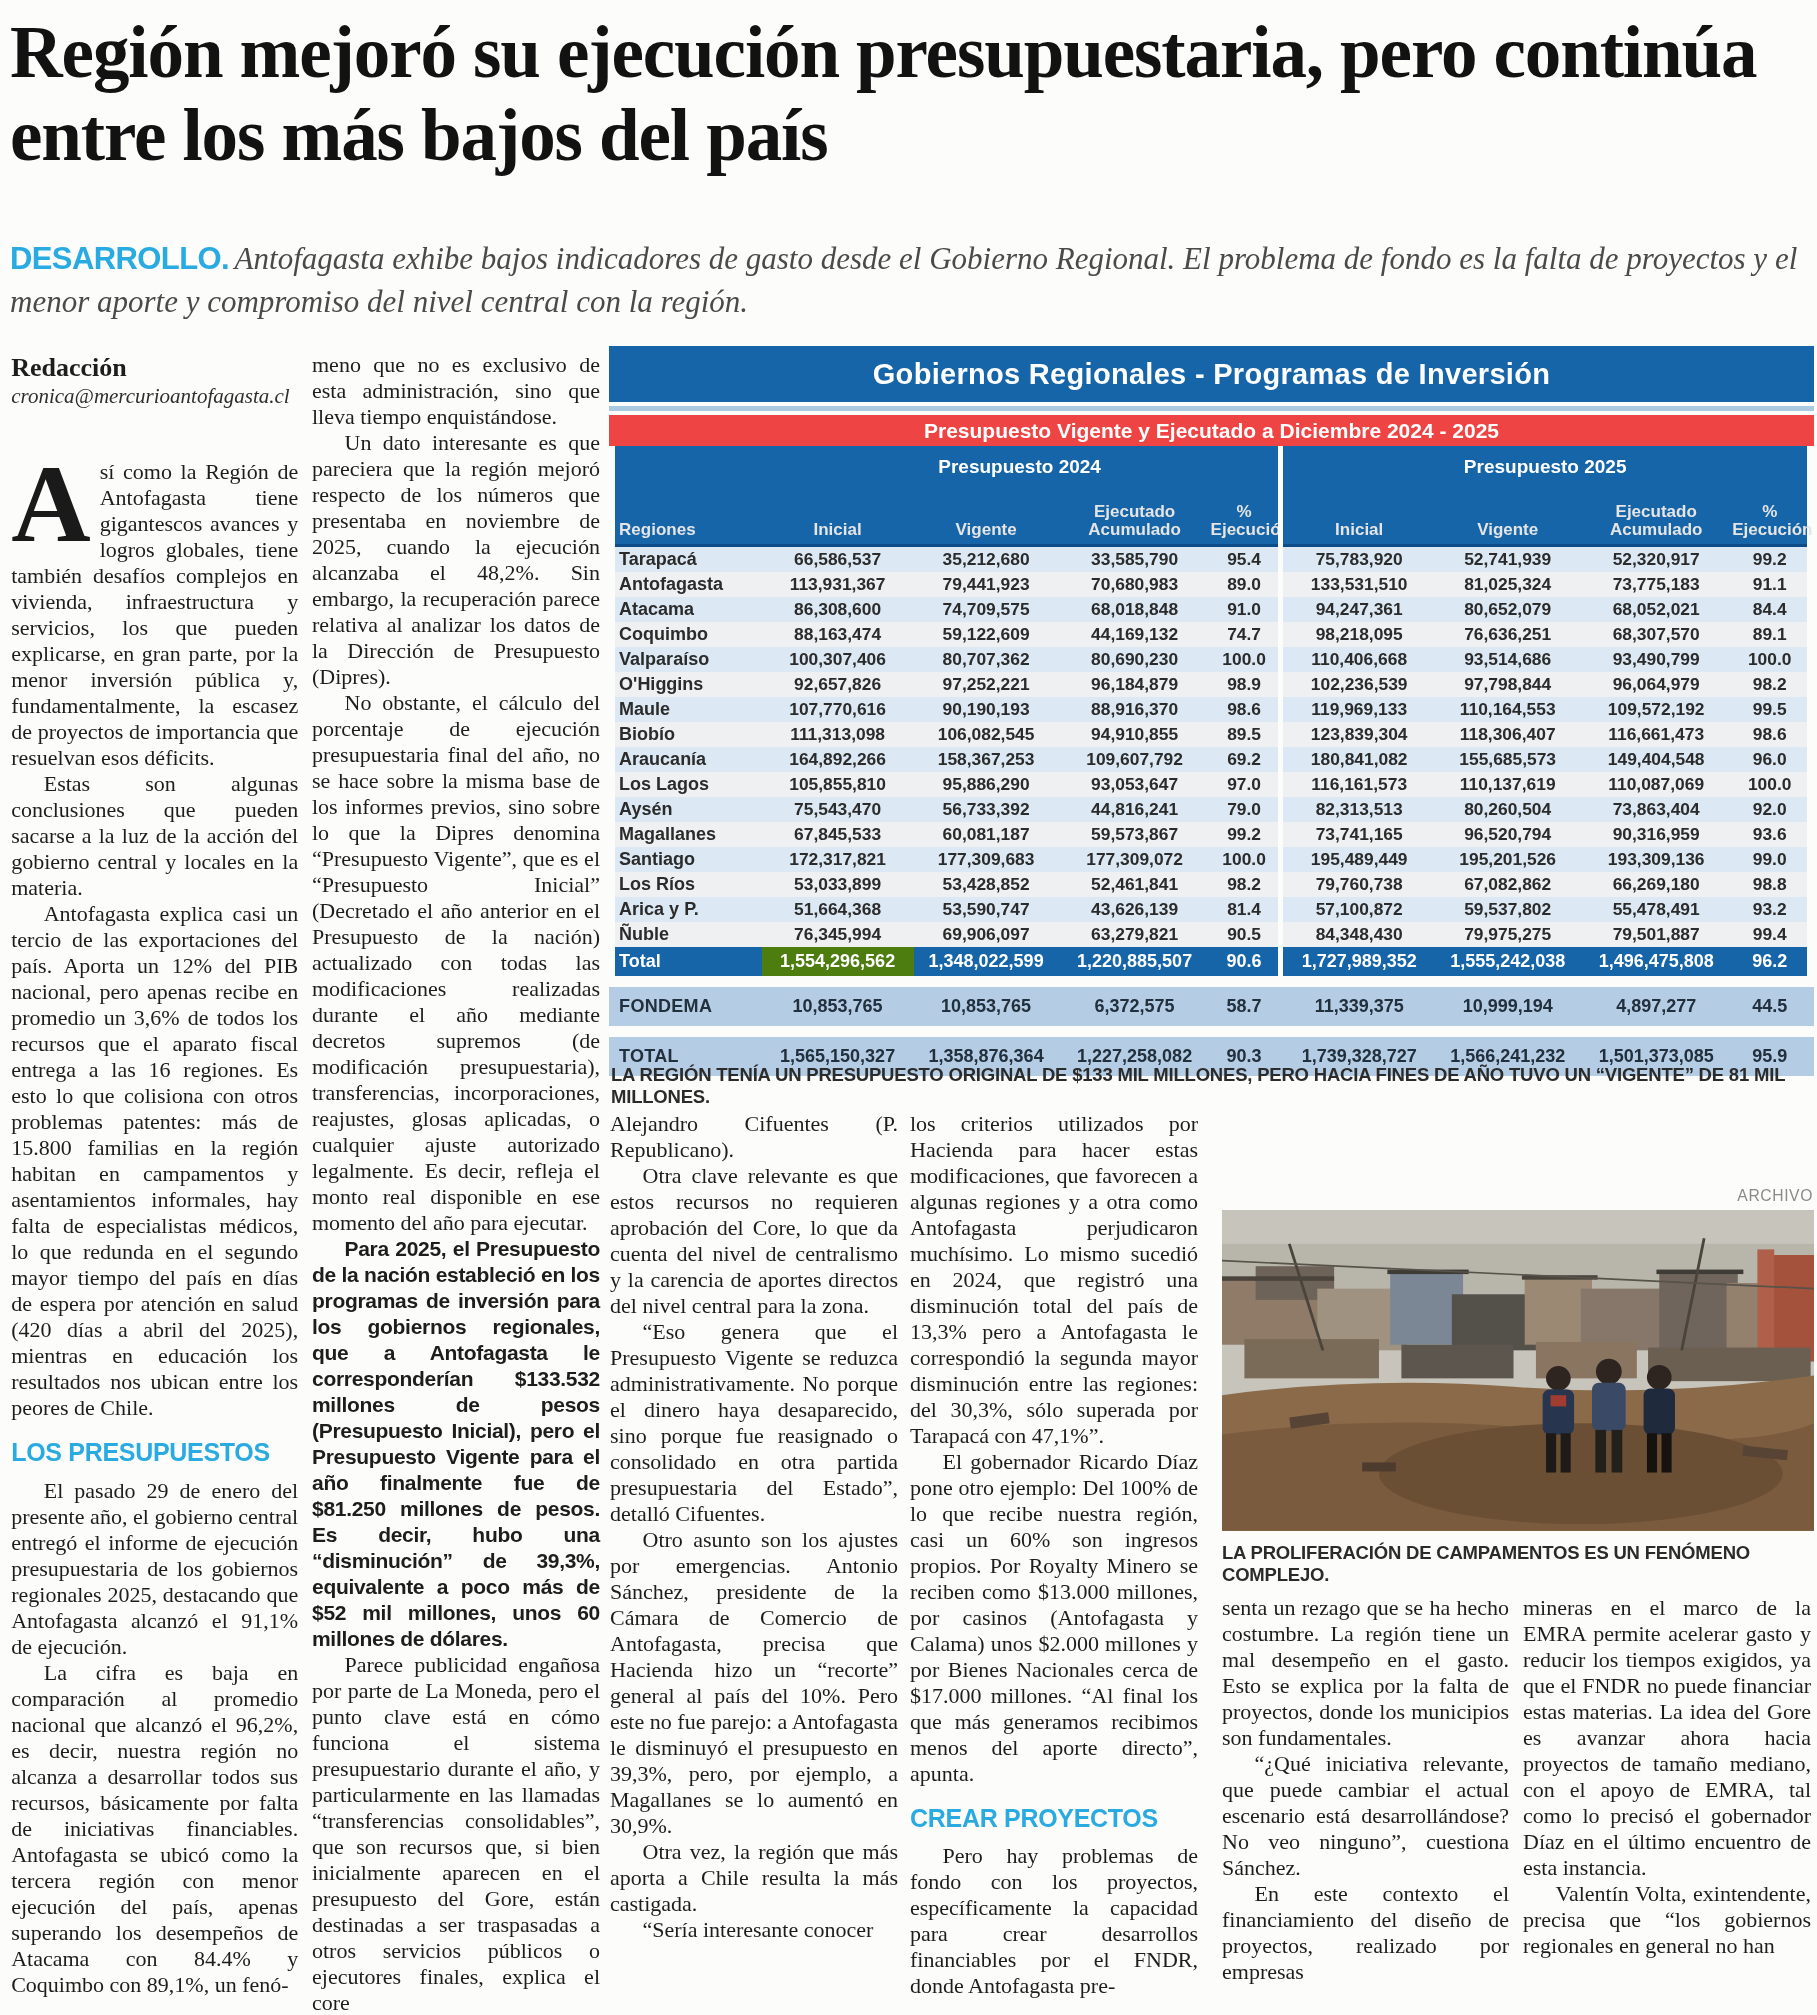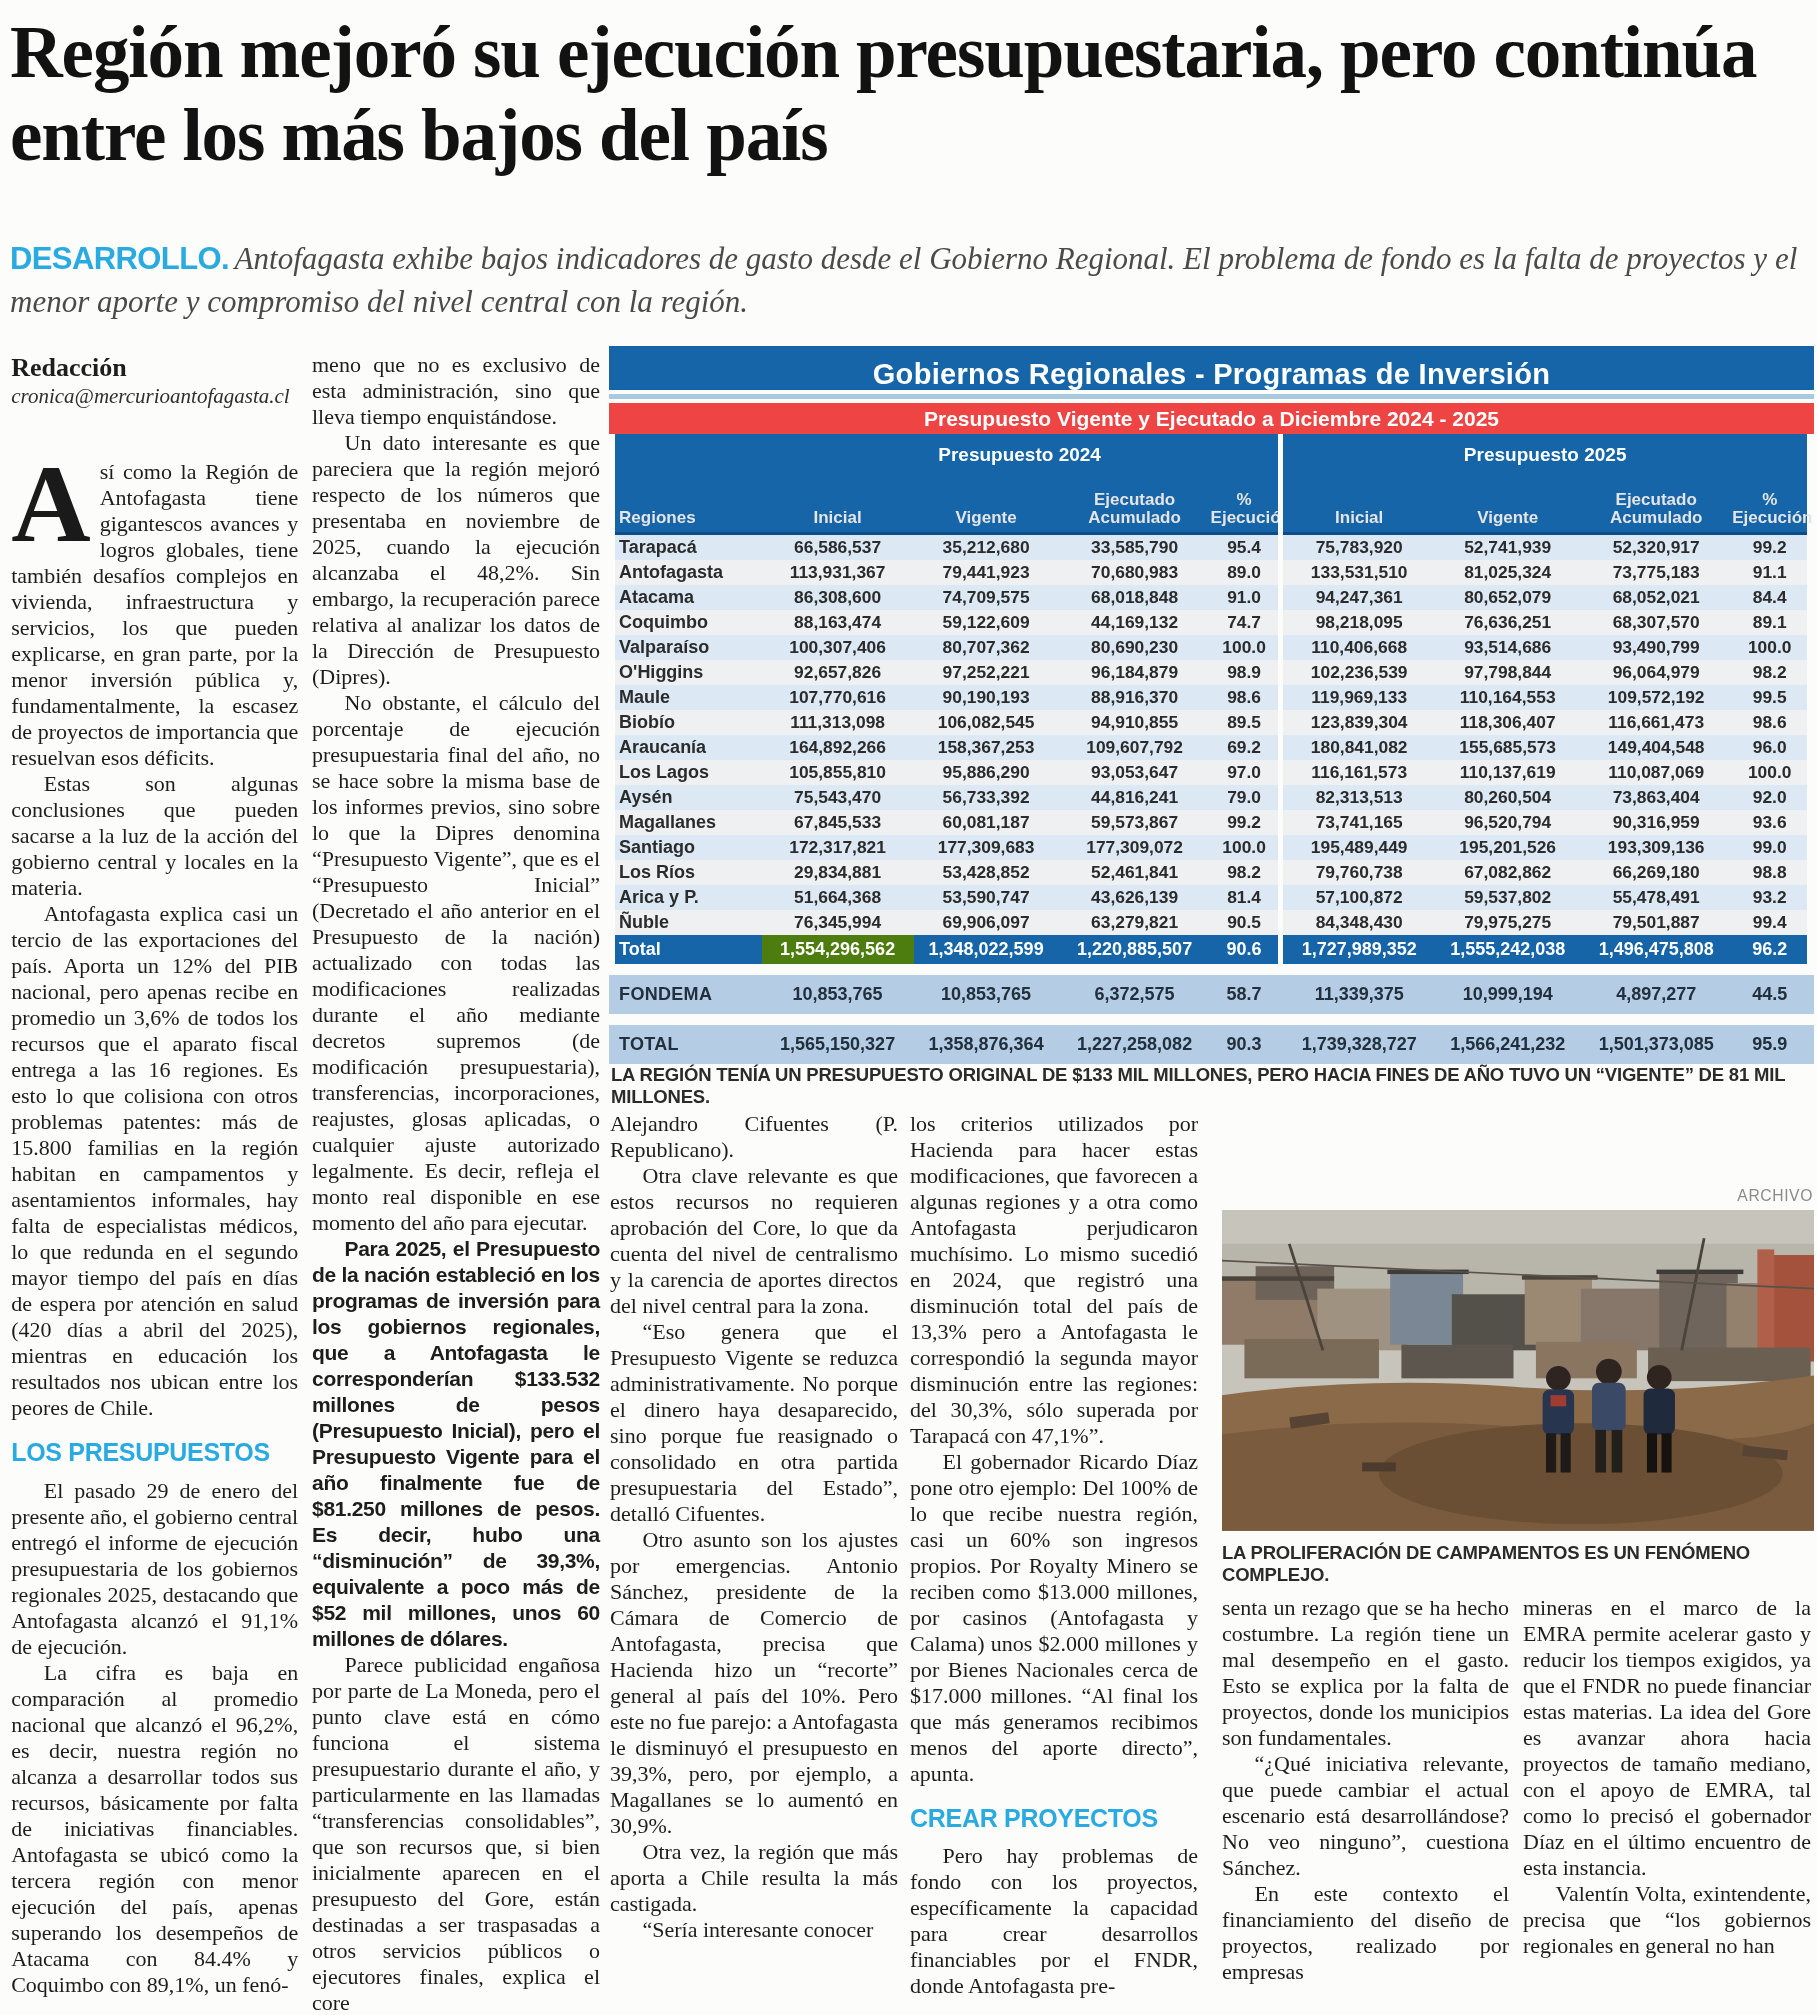--- a/index.html
+++ b/index.html
@@ -63,21 +63,21 @@
   .col4{left:910px;top:1111px;width:288px;}
   .col5{left:1222px;top:1595px;width:287px;}
   .col6{left:1523px;top:1595px;width:288px;}
   
   .tablewrap{
     position:absolute;left:609px;top:346px;width:1205px;
     font-family:"Liberation Sans", sans-serif;
   }
   .t-title{
     background:#1565a8;color:#fff;text-align:center;
-    font-size:29px;font-weight:bold;line-height:56px;height:44px;
+    font-size:29px;font-weight:bold;line-height:56px;height:56px;
     letter-spacing:0.3px;
   }
   .t-strip1{height:3.9px;background:#fcfcfa;}
   .t-strip2{height:5.6px;background:#a9c9e1;}
   .t-strip3{height:3.4px;background:#fcfcfa;}
   .t-subtitle{
     background:#ef4444;color:#fff;text-align:center;
     font-size:21px;font-weight:bold;line-height:31px;height:31px;
   }
   .t-grid,.t-band{
@@ -335,21 +335,21 @@
         <div class="d-cell r0">172,317,821</div>
         <div class="d-cell r0">177,309,683</div>
         <div class="d-cell r0">177,309,072</div>
         <div class="d-cell r0">100.0</div>
         <div class="d-cell gdiv r0"></div>
         <div class="d-cell r0">195,489,449</div>
         <div class="d-cell r0">195,201,526</div>
         <div class="d-cell r0">193,309,136</div>
         <div class="d-cell r0">99.0</div>
         <div class="d-cell r1 region">Los Ríos</div>
-        <div class="d-cell r1">29,834,881</div>
+        <div class="d-cell r1">53,033,899</div>
         <div class="d-cell r1">53,428,852</div>
         <div class="d-cell r1">52,461,841</div>
         <div class="d-cell r1">98.2</div>
         <div class="d-cell gdiv r1"></div>
         <div class="d-cell r1">79,760,738</div>
         <div class="d-cell r1">67,082,862</div>
         <div class="d-cell r1">66,269,180</div>
         <div class="d-cell r1">98.8</div>
         <div class="d-cell r0 region">Arica y P.</div>
         <div class="d-cell r0">51,664,368</div>

